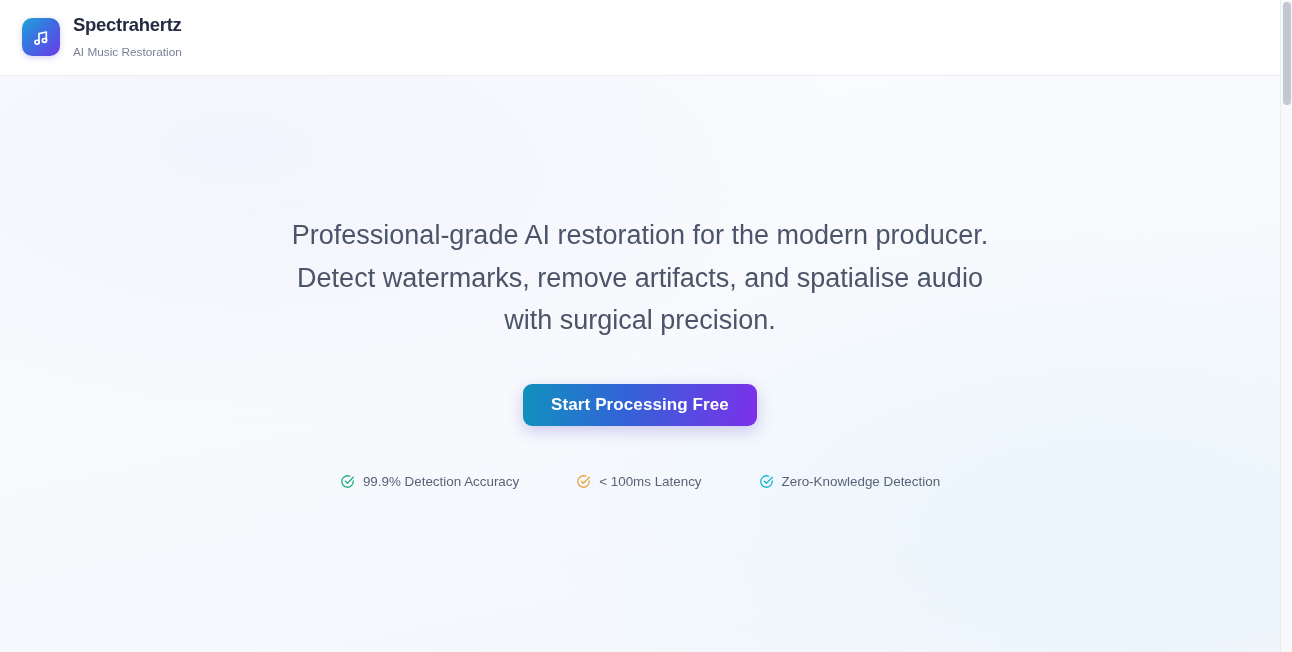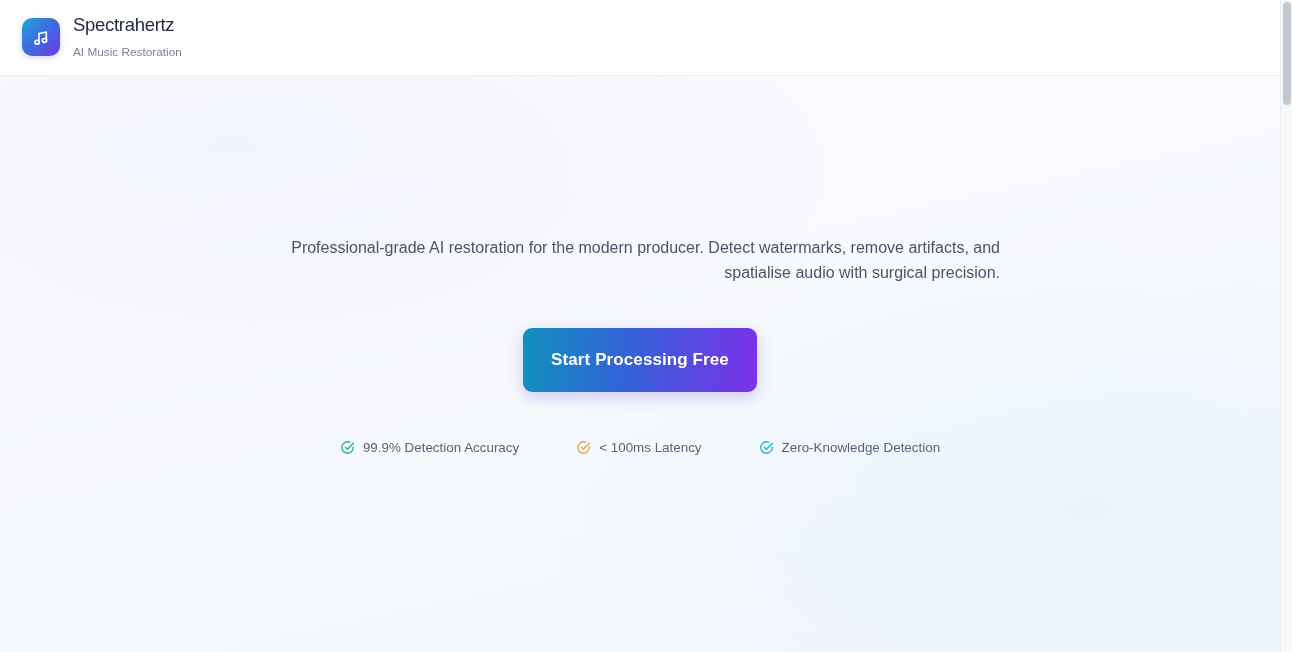--- a/index.html
+++ b/index.html
@@ -56,21 +56,21 @@
     align-items: center;
     justify-content: center;
     box-shadow: 0 2px 6px rgba(70,60,180,0.22);
     flex: 0 0 auto;
   }
 
   .brand-text { display: flex; flex-direction: column; justify-content: center; }
 
   .brand-name {
     font-size: 18.5px;
-    font-weight: normal;
+    font-weight: bold;
     color: #252b42;
     letter-spacing: -0.3px;
     line-height: 1.15;
   }
 
   .brand-tagline {
     font-size: 11.8px;
     color: #7b8296;
     line-height: 1.5;
     margin-top: 9px;
@@ -120,37 +120,37 @@
         #c52a92 85%,
         #dc2467 100%);
     -webkit-background-clip: text;
     background-clip: text;
     color: transparent;
     -webkit-text-fill-color: transparent;
   }
 
   .subheadline {
     width: 720px;
-    text-align: right;
-    margin-top: 30px;
-    font-size: 16px;
+    text-align: center;
+    margin-top: 9px;
+    font-size: 27px;
     line-height: 1.58;
     color: #4b5468;
   }
 
   .cta-btn {
     margin-top: 42px;
     border: none;
     cursor: pointer;
     color: #ffffff;
     font-family: "Liberation Sans", sans-serif;
     font-size: 17px;
     font-weight: bold;
     width: 234px;
-    height: 64px;
+    height: 42px;
     border-radius: 9px;
     background: linear-gradient(95deg, #1091bd 0%, #3462d8 45%, #7c30ea 100%);
     box-shadow: 0 5px 16px rgba(90,60,200,0.26);
     letter-spacing: 0.1px;
   }
 
   
   .badges {
     display: flex;
     align-items: center;

